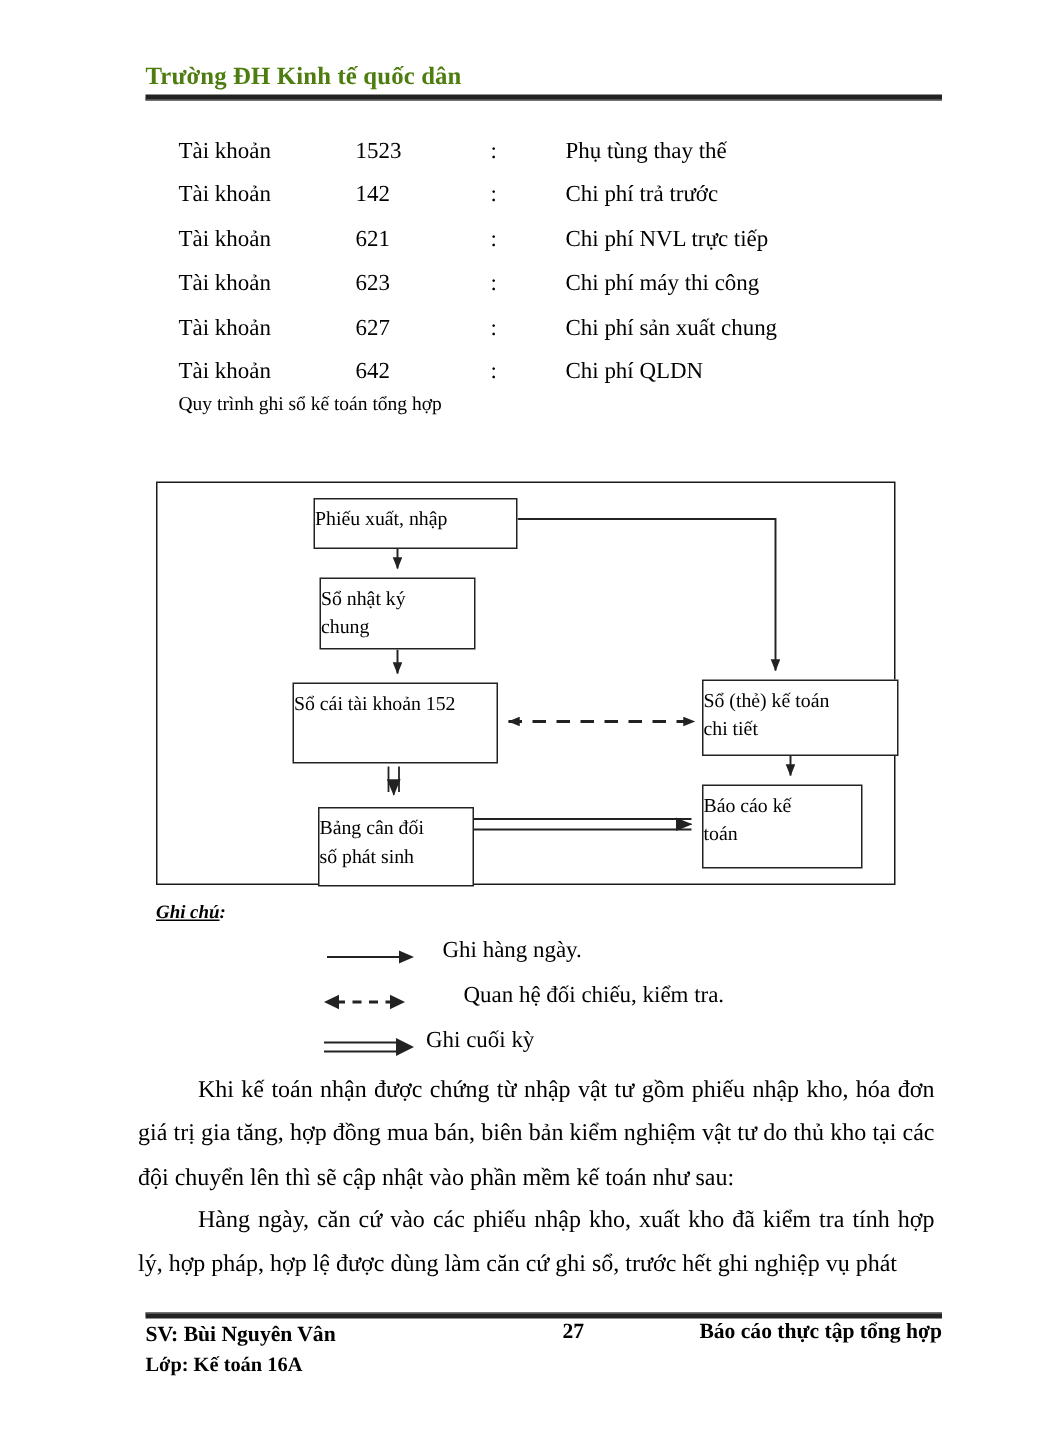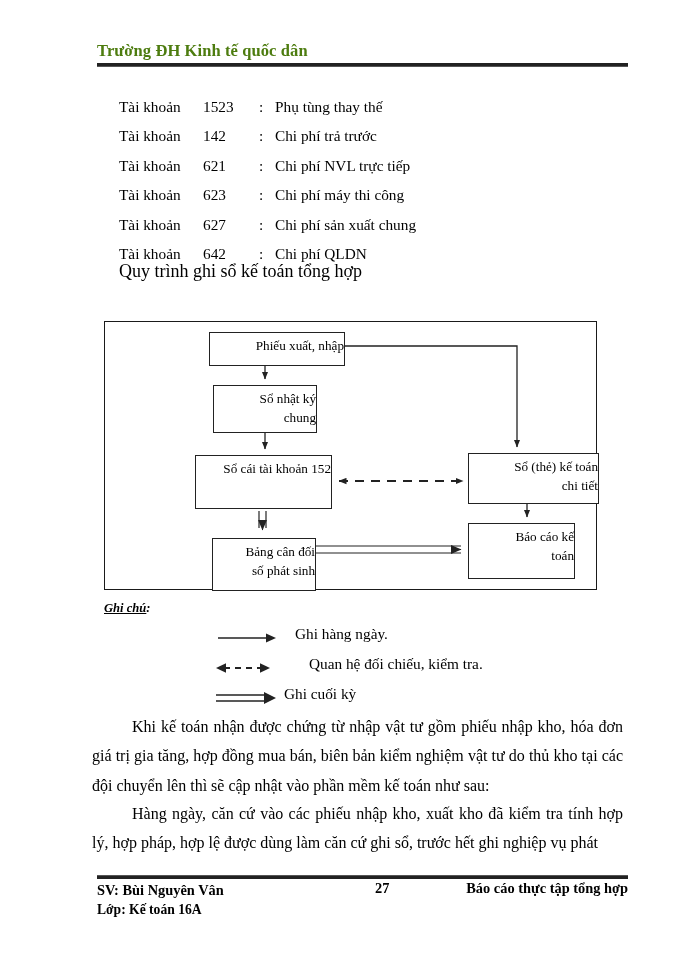--- a/index.html
+++ b/index.html
@@ -48,36 +48,37 @@
 
   
   .account-list {
     position: absolute;
     left: 119px;
     top: 86px;
     width: 460px;
   }
   .account-row {
     display: flex;
-    align-items: flex-end;
+    align-items: center;
     height: 29.5px;
     font-size: 15.3px;
     white-space: nowrap;
+    gap: 34px;
   }
   .acc-label { width: 84px; }
   .acc-code  { width: 56px; }
   .acc-colon { width: 16px; }
   .acc-name  { }
 
   
   .section-line {
     position: absolute;
     left: 119px;
     top: 261px;
-    font-size: 18px;
+    font-size: 13px;
     white-space: nowrap;
   }
 
   
   .diagram-caption {
     position: absolute;
     left: 150px;
     top: 291px;
     font-size: 15.3px;
     white-space: nowrap;
@@ -103,21 +104,21 @@
     width: 493px;
     height: 269px;
   }
   .node {
     position: absolute;
     border: 1px solid #222222;
     box-sizing: border-box;
     background: #ffffff;
     font-size: 13.2px;
     line-height: 1.42;
-    text-align: right;
+    text-align: left;
     padding-top: 4px;
     white-space: pre-line;
   }
   
   #node-phieu      { left: 104px; top:  10px; width: 136px; height: 34px; }
   #node-nhatky     { left: 108px; top:  63px; width: 104px; height: 48px; }
   #node-socai      { left:  90px; top: 133px; width: 137px; height: 54px; }
   #node-chitiet    { left: 363px; top: 131px; width: 131px; height: 51px; }
   #node-bangcandoi { left: 107px; top: 216px; width: 104px; height: 53px; }
   #node-baocao     { left: 363px; top: 201px; width: 107px; height: 56px; }

